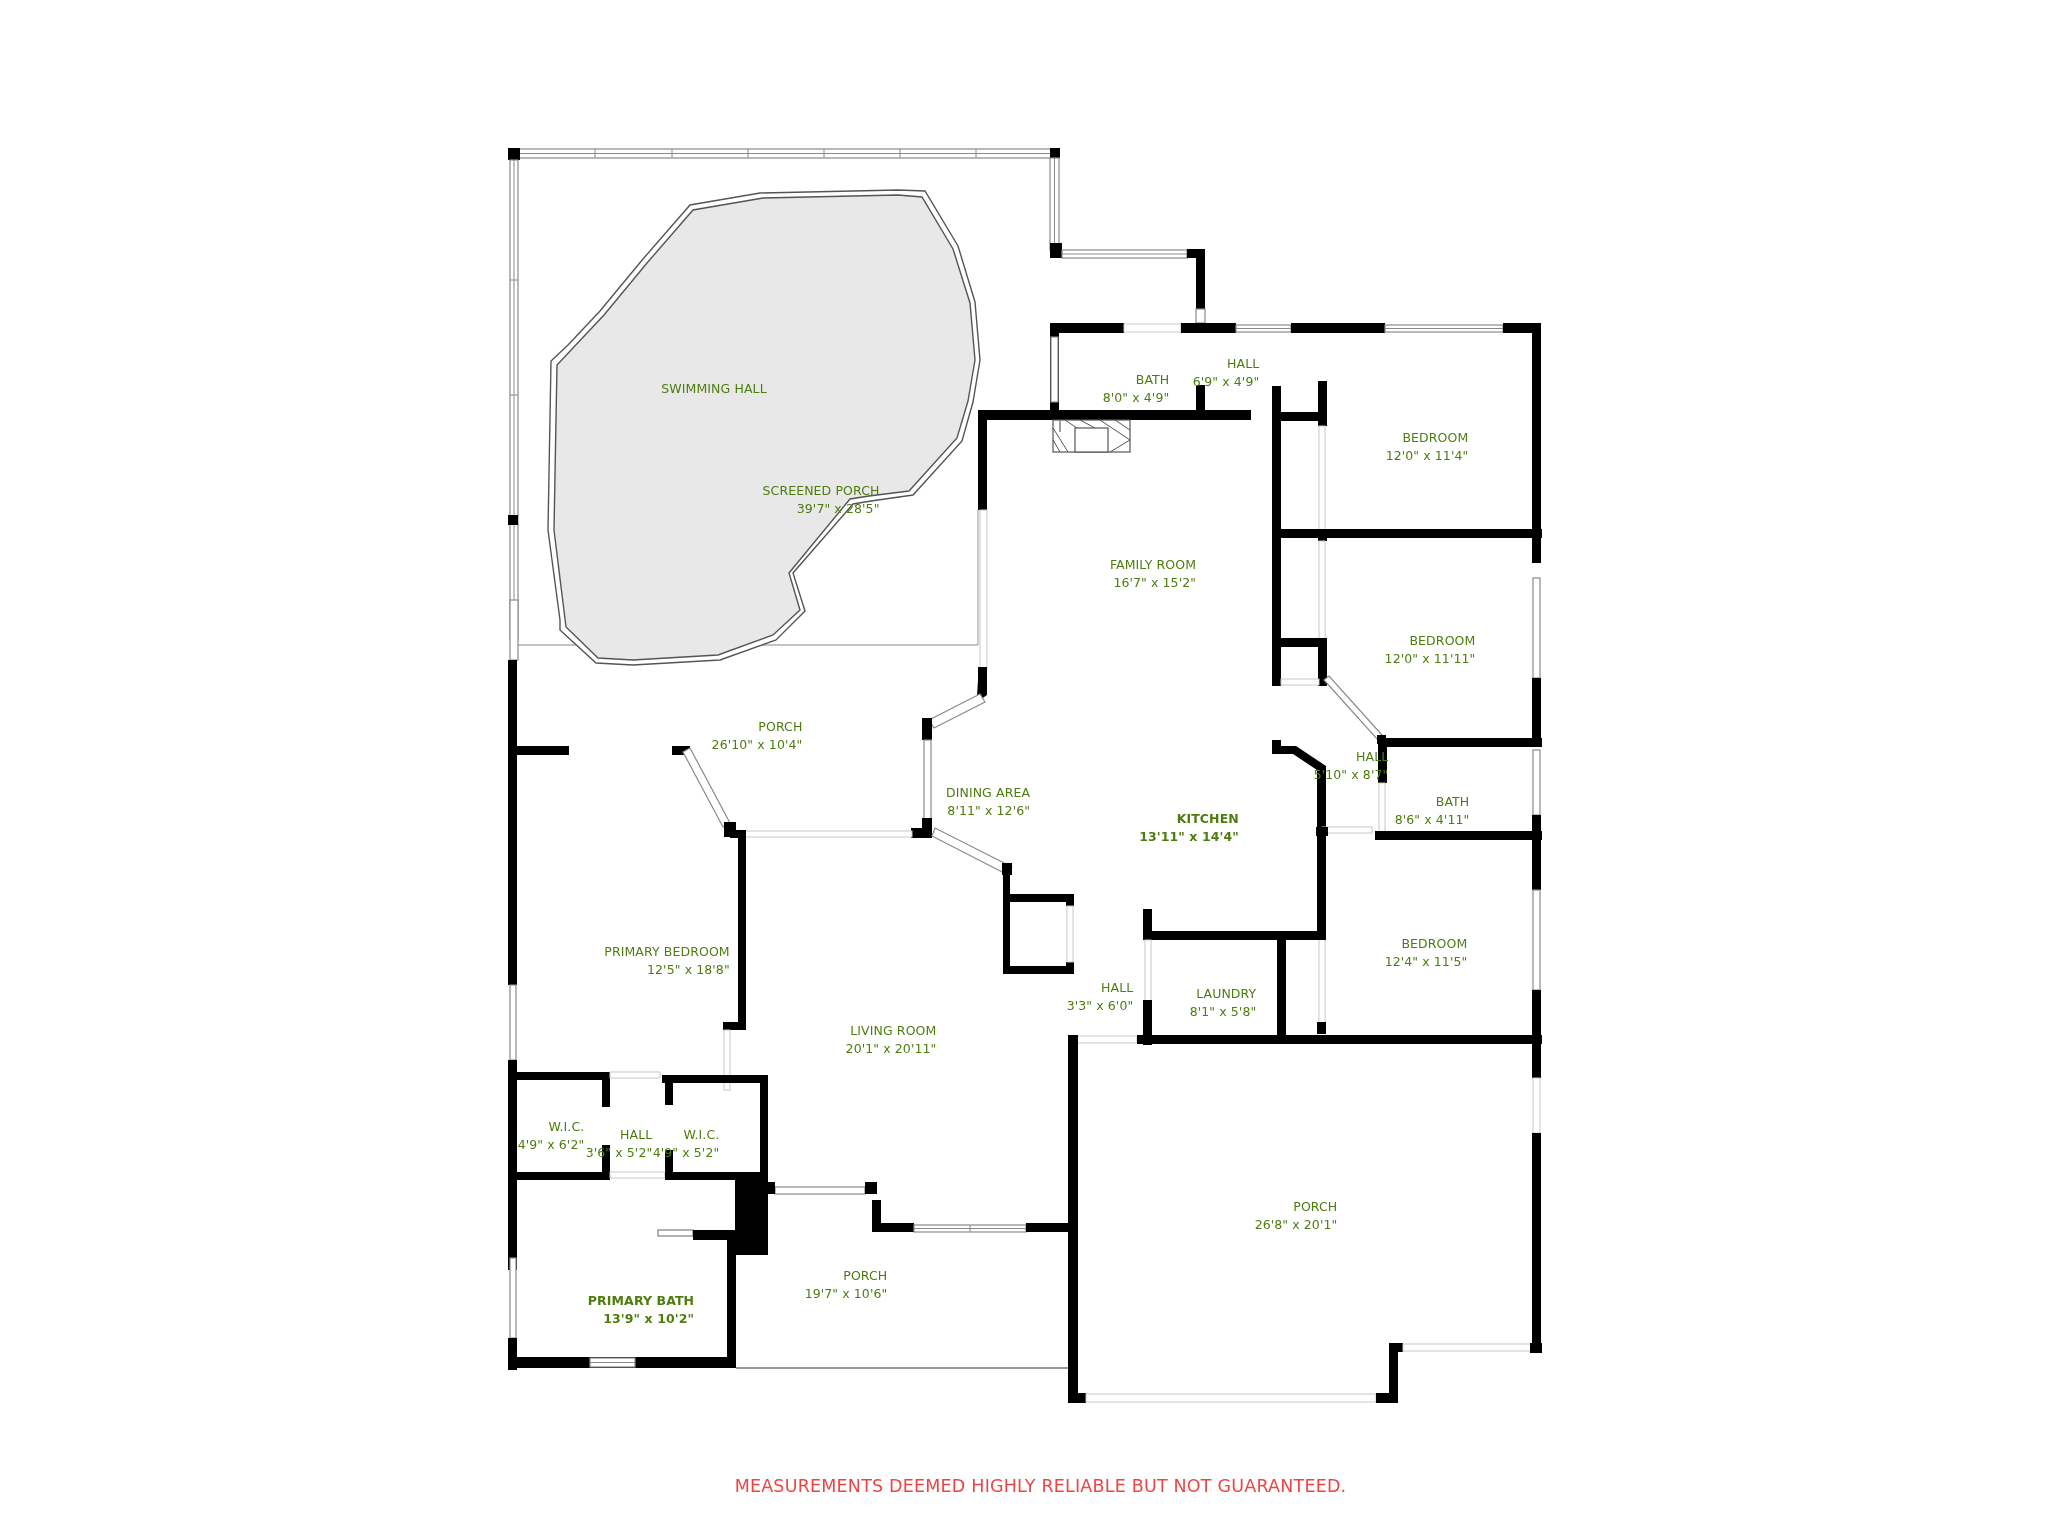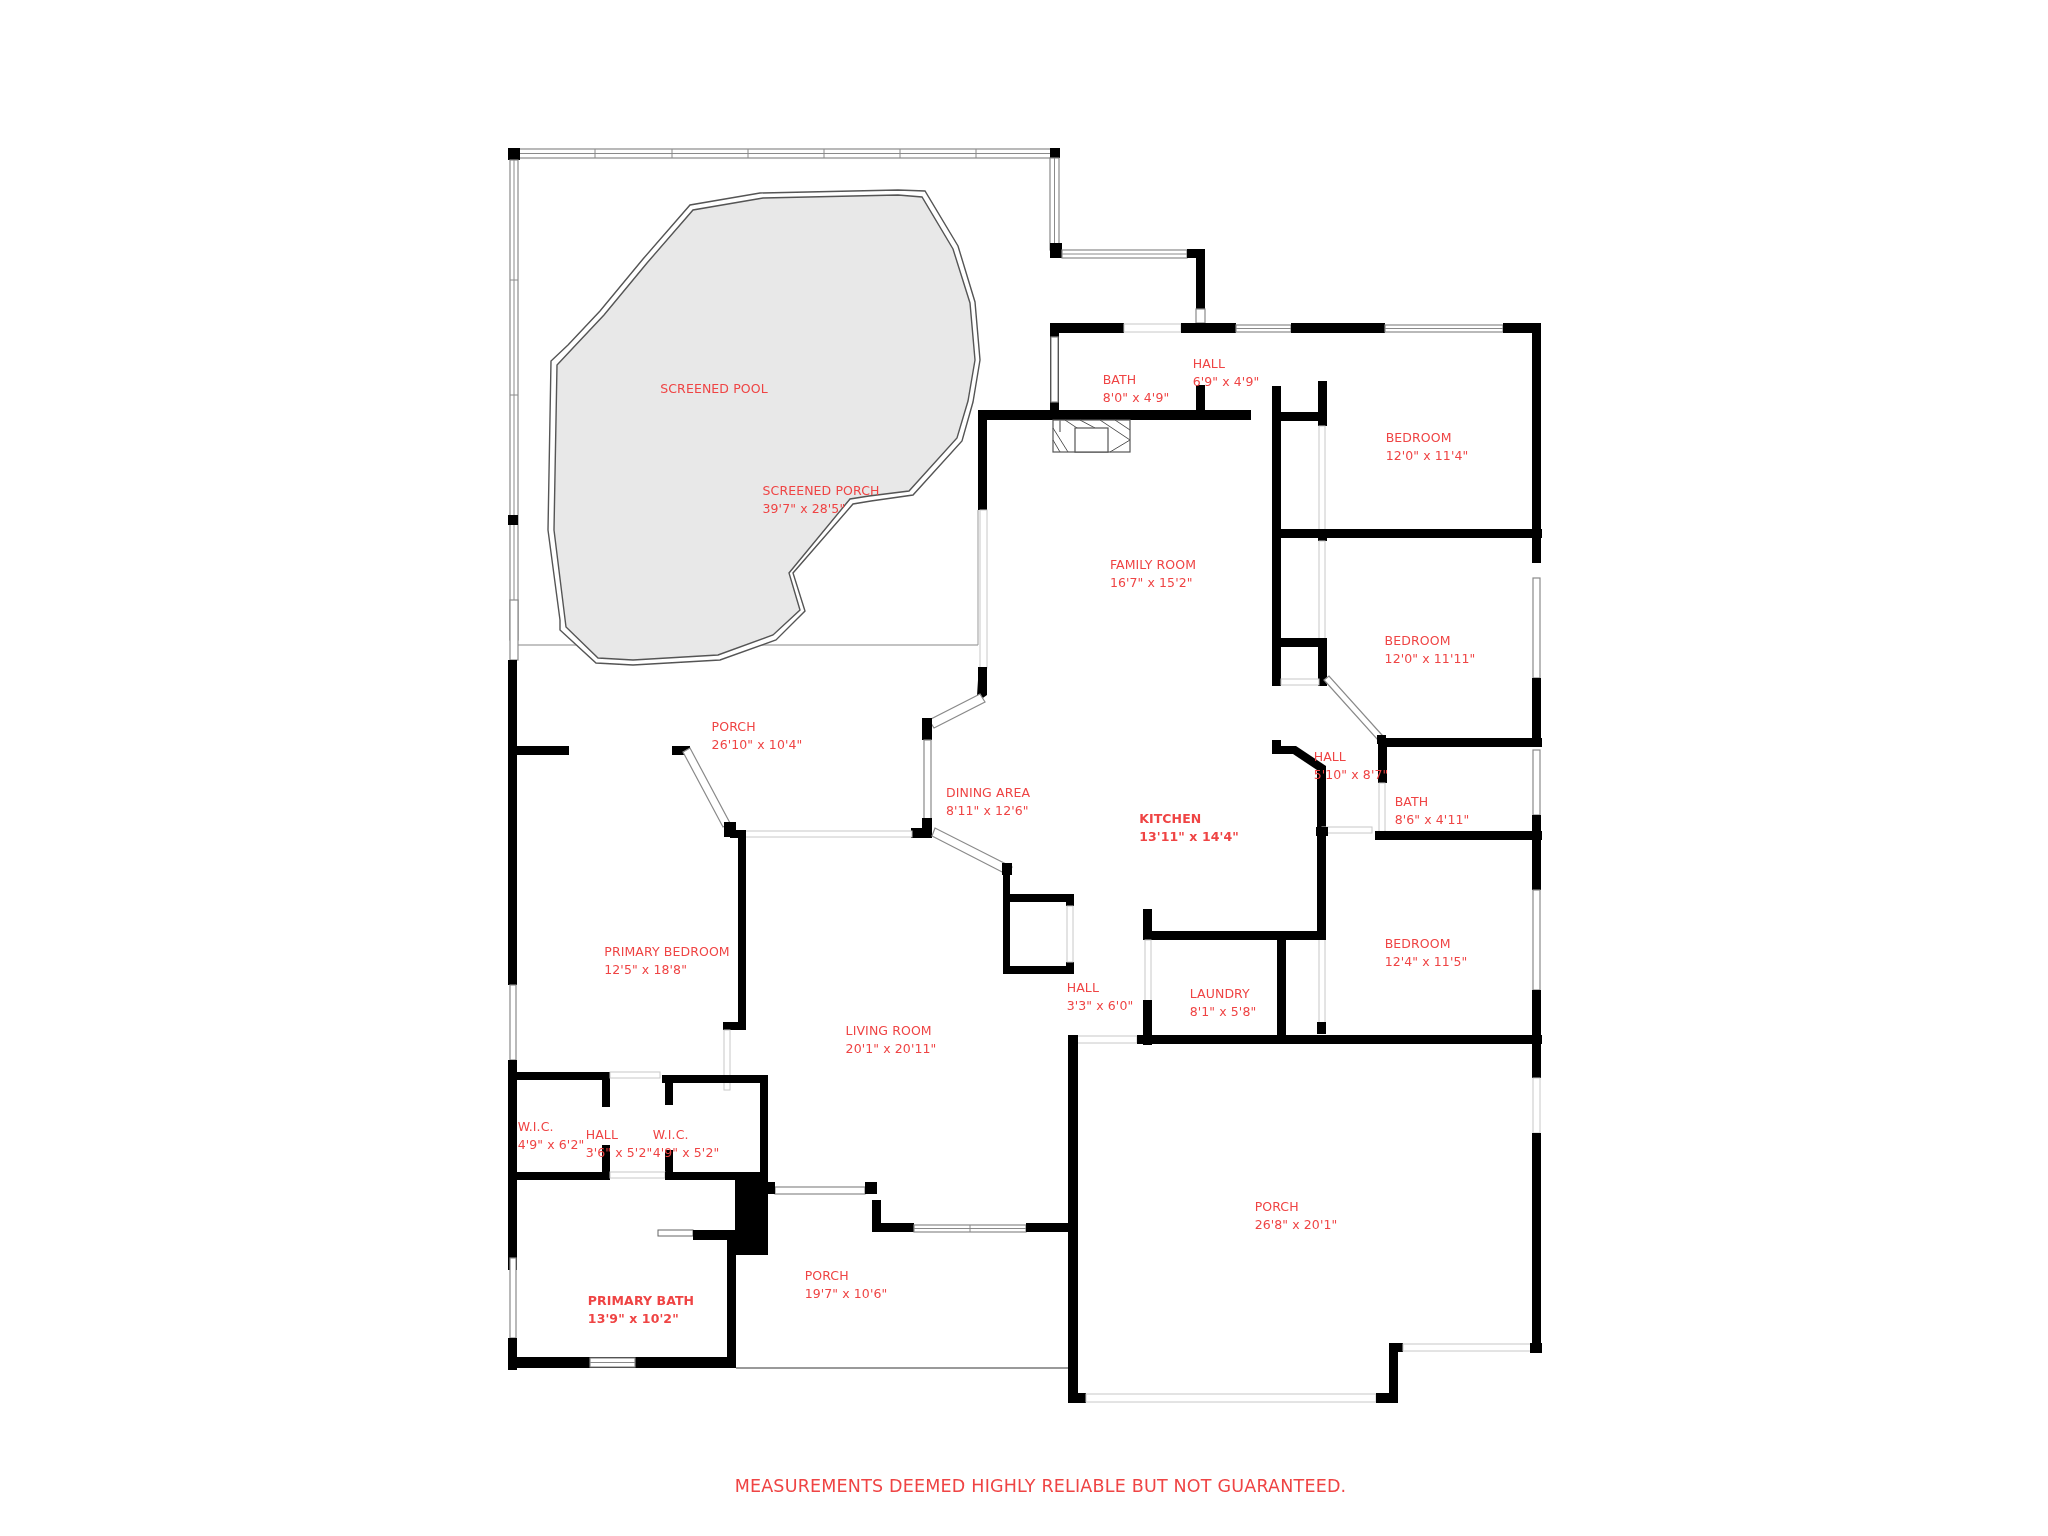--- a/index.html
+++ b/index.html
@@ -5,21 +5,21 @@
   html, body { margin: 0; padding: 0; background: #ffffff; }
   body { width: 2048px; height: 1536px; position: relative; overflow: hidden; font-family: "DejaVu Sans", sans-serif; }
   #plan { position: absolute; left: 0; top: 0; width: 2048px; height: 1536px; }
   .wall { fill: #000000; }
   .win { fill: #ffffff; stroke: #8a8a8a; stroke-width: 1.2; }
   .winline { stroke: #8a8a8a; stroke-width: 1; }
   .opening { fill: #ffffff; stroke: #c8c8c8; stroke-width: 1; }
   .thin { stroke: #777; stroke-width: 1.4; fill: none; }
   .pool-outer { fill: #ffffff; stroke: #555; stroke-width: 1.4; }
   .pool-inner { fill: #e8e8e8; stroke: #555; stroke-width: 1.4; }
-  .label { position: absolute; transform: translate(-50%, 0); text-align: left; color: #ef4444; font-family: "DejaVu Sans", sans-serif; font-size: 12.5px; line-height: 18px; white-space: nowrap; letter-spacing: 0.1px; }
+  .label { position: absolute; transform: translate(-50%, 0); text-align: right; color: #4d7c0f; font-family: "DejaVu Sans", sans-serif; font-size: 12.5px; line-height: 18px; white-space: nowrap; letter-spacing: 0.1px; }
   .label .nm, .label .dm { display: block; }
   .footer { position: absolute; left: 683px; top: 1476px; width: 715px; text-align: center; color: #ef4444; font-family: "DejaVu Sans", sans-serif; font-size: 17.5px; letter-spacing: 0.2px; white-space: nowrap; }
 </style>
 </head>
 <body>
 
 <svg id="plan" viewBox="0 0 2048 1536" xmlns="http://www.w3.org/2000/svg">
 
   <g>
 
@@ -206,21 +206,21 @@
     <rect class="wall" x="727" y="1235" width="9" height="133"></rect>
     <rect class="wall" x="508" y="1357" width="228" height="11"></rect>
     <rect class="win" x="590" y="1358" width="45" height="9"></rect>
     <line class="winline" x1="590" y1="1362.5" x2="635" y2="1362.5"></line>
 
     <line class="thin" x1="736" y1="1368" x2="1068" y2="1368"></line>
   </g>
 </svg>
 
 <div class="label" style="left:714px; top:380px;">
-  <span class="nm">SCREENED POOL</span>
+  <span class="nm">SWIMMING HALL</span>
 </div>
 <div class="label" style="left:821px; top:482px;">
   <span class="nm">SCREENED PORCH</span>
   <span class="dm">39'7" x 28'5"</span>
 </div>
 <div class="label" style="left:1136px; top:371px;">
   <span class="nm">BATH</span>
   <span class="dm">8'0" x 4'9"</span>
 </div>
 <div class="label" style="left:1226px; top:355px;">

